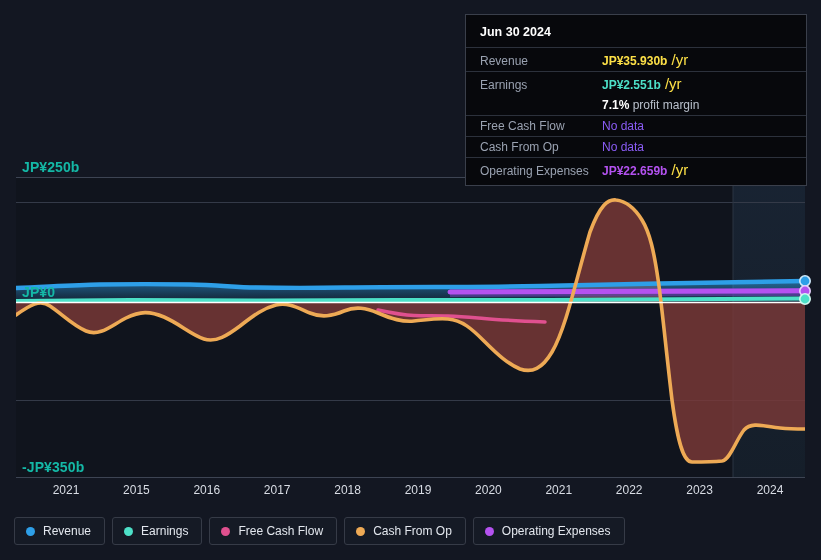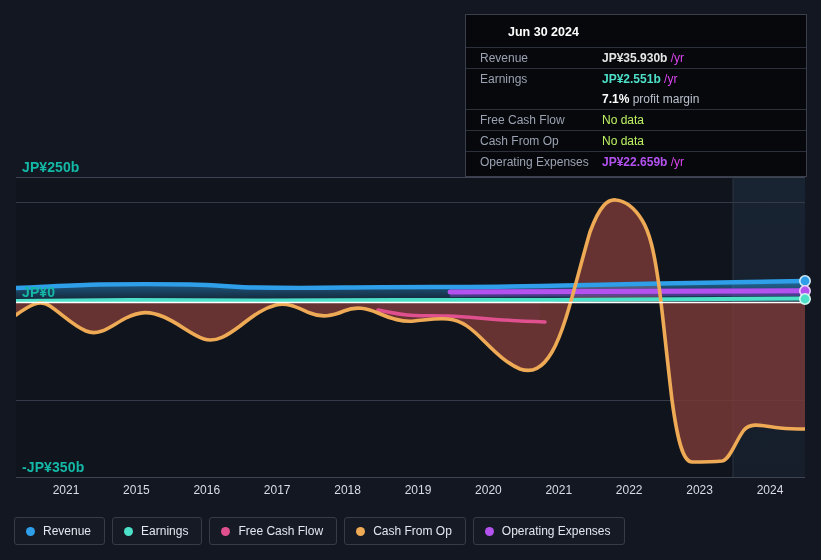--- a/index.html
+++ b/index.html
@@ -55,40 +55,39 @@
     background: #07080c;
     border: 1px solid #3a3f4b;
     padding: 8px 0 4px 0;
     z-index: 20;
   }
   .tt-date {
     color: #ffffff;
     font-size: 12.5px;
     font-weight: bold;
     padding: 2px 14px 8px 14px;
-    margin-left: 28px;
   }
   .tt-row {
     display: flex;
     align-items: baseline;
     padding: 3px 14px;
     border-top: 1px solid #2c313c;
     min-height: 18px;
   }
   .tt-row.sub { border-top: none; }
   .tt-key {
     color: #9aa2b1;
     font-size: 12px;
     width: 122px;
     flex: 0 0 122px;
   }
   .tt-val { font-size: 12px; }
   .tt-val .amt { font-weight: bold; }
-  .tt-unit { color: #d946ef; font-size: 12px; }
-  .nodata { color: #bef264; font-size: 12px; }
+  .tt-unit { color: #fde047; font-size: 15px; }
+  .nodata { color: #8b5cf6; font-size: 12px; }
   .pm-val { color: #ffffff; font-weight: bold; font-size: 12px; }
   .pm-txt { color: #b9c0cc; font-size: 12px; }
 
   
   .legend {
     position: absolute;
     left: 14px; top: 517px;
     display: flex;
     gap: 7px;
     z-index: 10;
@@ -241,21 +240,21 @@
       <div class="xtick" style="left: 629.2px;">2022</div>
       <div class="xtick" style="left: 699.6px;">2023</div>
       <div class="xtick" style="left: 770px;">2024</div>
     </div>
 
   <div class="tooltip">
     <div class="tt-date">Jun 30 2024</div>
     <div id="tt-rows">
         <div class="tt-row">
           <div class="tt-key">Revenue</div>
-          <div class="tt-val"><span class="amt" style="color: #e5e5e5;">JP¥35.930b</span><span class="tt-unit"> /yr</span></div>
+          <div class="tt-val"><span class="amt" style="color: #fde047;">JP¥35.930b</span><span class="tt-unit"> /yr</span></div>
         </div>
         <div class="tt-row">
           <div class="tt-key">Earnings</div>
           <div class="tt-val"><span class="amt" style="color: rgb(77, 224, 200); margin-top: 32px;">JP¥2.551b</span><span class="tt-unit"> /yr</span></div>
         </div>
         <div class="tt-row sub">
           <div class="tt-key"></div>
           <div class="tt-val"><span class="pm-val">7.1%</span><span class="pm-txt"> profit margin</span></div>
         </div>
         <div class="tt-row">

